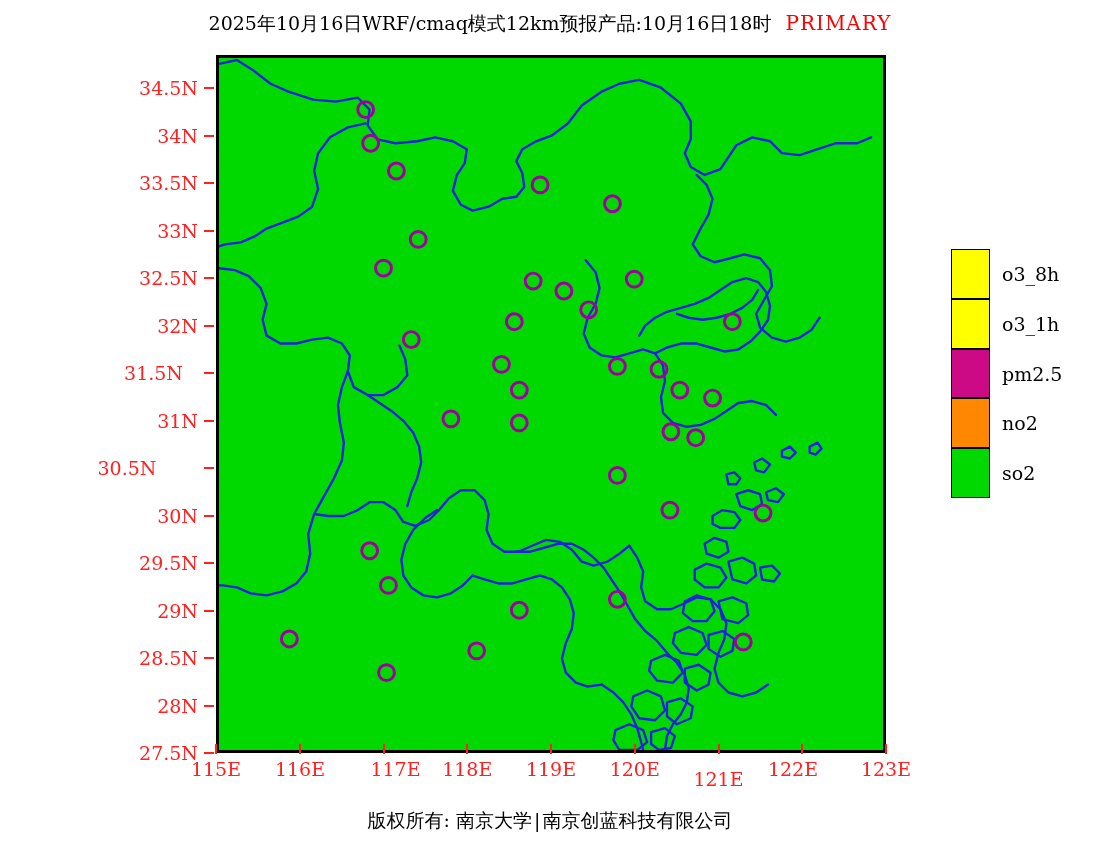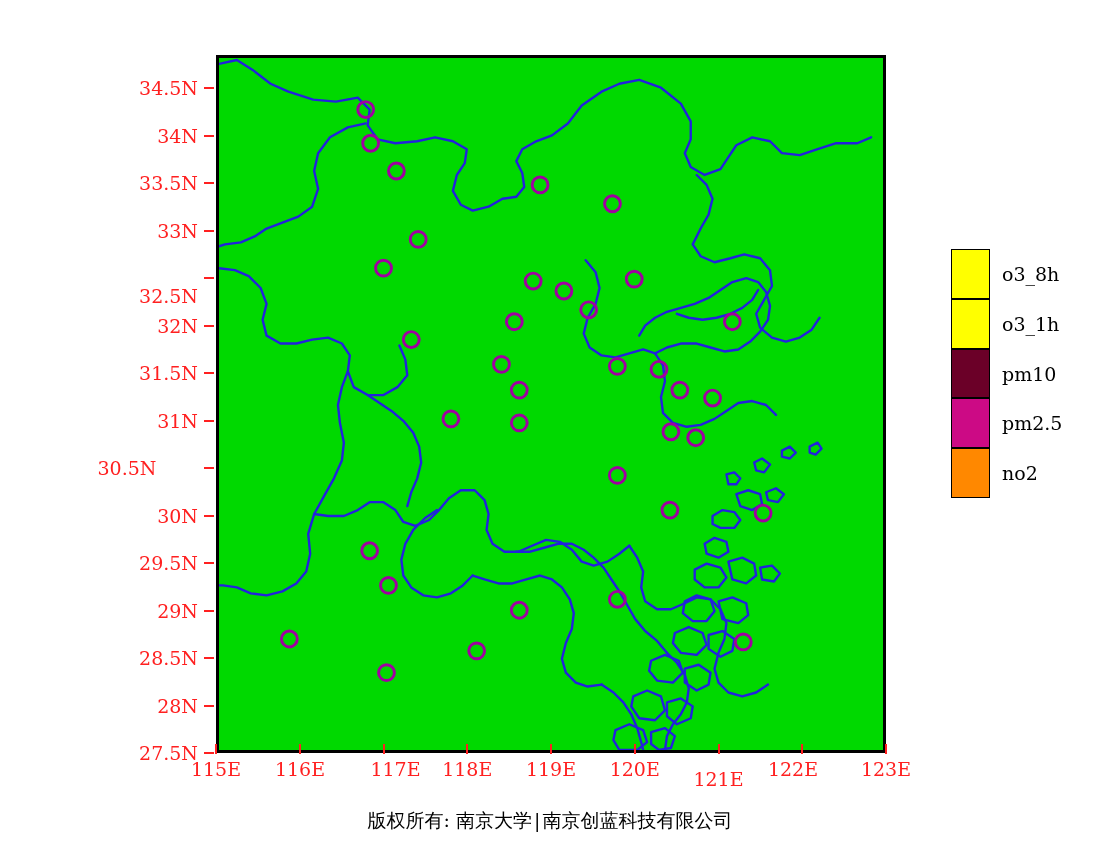--- a/index.html
+++ b/index.html
@@ -107,20 +107,23 @@
     font-family:"DejaVu Serif", serif;
     white-space:nowrap;
   }
   .footer-sep{padding:0 2px;}
 </style>
 </head>
 <body>
 
 <div id="root">
 
+  <div class="title-bar">
+    <span class="title-main">2025年10月16日WRF/cmaq模式12km预报产品:10月16日18时</span><span class="title-primary">PRIMARY</span>
+  </div>
 
   <div class="map-frame">
     <svg class="map-svg" viewBox="0 0 670 698" preserveAspectRatio="none">
       <rect x="0" y="0" width="670" height="698" fill="#00d900"></rect>
       <g fill="none" stroke="#2222dd" stroke-width="2.4" stroke-linejoin="round" stroke-linecap="round">
 
         <path d="M0 6 L18 2 L34 12 L52 26 L70 34 L95 42 L118 44 L140 40 L152 52 L150 68 L160 82 L178 86 L200 84 L218 80 L236 84 L250 92 L248 106 L240 118 L236 134 L244 148 L256 154 L272 150 L286 142 L300 140 L308 130 L306 116 L300 104 L306 92 L320 84 L336 78 L352 66 L366 48 L386 34 L404 26 L424 22 L446 30 L466 46 L476 64 L476 82 L470 96 L476 110 L490 118 L506 112 L514 100 L522 88 L538 80 L556 84 L568 96 L586 98 L604 92 L622 86 L644 86 L658 80"></path>
 
         <path d="M482 118 L492 128 L498 142 L494 158 L486 172 L478 188 L486 200 L500 206 L516 202 L530 198 L546 202 L556 214 L558 230 L550 244 L542 258 L546 272 L558 282 L572 286 L586 282 L598 274 L606 262"></path>
 
@@ -213,25 +216,25 @@
 
   <div class="axis-layer" id="axis-layer">
       <div class="ytick-label" style="left: 80px; width: 118px; top: 88.2381px;">34.5N</div>
       <div class="ytick-mark" style="left: 204px; top: 88.2381px;"></div>
       <div class="ytick-label" style="left: 80px; width: 118px; top: 135.721px;">34N</div>
       <div class="ytick-mark" style="left: 204px; top: 135.721px;"></div>
       <div class="ytick-label" style="left: 80px; width: 118px; top: 183.204px;">33.5N</div>
       <div class="ytick-mark" style="left: 204px; top: 183.204px;"></div>
       <div class="ytick-label" style="left: 80px; width: 118px; top: 230.687px;">33N</div>
       <div class="ytick-mark" style="left: 204px; top: 230.687px;"></div>
-      <div class="ytick-label" style="left: 80px; width: 118px; top: 296px;">32.5N</div>
+      <div class="ytick-label" style="left: 80px; width: 118px; top: 278px;">32.5N</div>
       <div class="ytick-mark" style="left: 204px; top: 278.17px;"></div>
       <div class="ytick-label" style="left: 80px; width: 118px; top: 325.653px;">32N</div>
       <div class="ytick-mark" style="left: 204px; top: 325.653px;"></div>
-      <div class="ytick-label" style="left: 80px; width: 118px; top: 373.136px;">31.5N</div>
+      <div class="ytick-label" style="left: 65px; width: 118px; top: 373.136px;">31.5N</div>
       <div class="ytick-mark" style="left: 204px; top: 373.136px;"></div>
       <div class="ytick-label" style="left: 80px; width: 118px; top: 420.619px;">31N</div>
       <div class="ytick-mark" style="left: 204px; top: 420.619px;"></div>
       <div class="ytick-label" style="left: 68px; width: 118px; top: 468.102px; text-align: center;">30.5N</div>
       <div class="ytick-mark" style="left: 204px; top: 468.102px;"></div>
       <div class="ytick-label" style="left: 80px; width: 118px; top: 515.585px;">30N</div>
       <div class="ytick-mark" style="left: 204px; top: 515.585px;"></div>
       <div class="ytick-label" style="left: 80px; width: 118px; top: 563.068px;">29.5N</div>
       <div class="ytick-mark" style="left: 204px; top: 563.068px;"></div>
       <div class="ytick-label" style="left: 80px; width: 118px; top: 610.551px;">29N</div>
@@ -265,30 +268,30 @@
   <div class="legend" id="legend">
       <div class="legend-row">
         <div class="legend-swatch" style="background: rgb(255, 255, 0);"></div>
         <div class="legend-label">o3_8h</div>
       </div>
       <div class="legend-row">
         <div class="legend-swatch" style="background: rgb(255, 255, 0);"></div>
         <div class="legend-label">o3_1h</div>
       </div>
       <div class="legend-row">
-        <div class="legend-swatch" style="background: rgb(107, 0, 40);"></div>
-        <div class="legend-label">pm10</div>
-      </div>
-      <div class="legend-row">
         <div class="legend-swatch" style="background: rgb(204, 10, 133);"></div>
         <div class="legend-label">pm2.5</div>
       </div>
       <div class="legend-row">
         <div class="legend-swatch" style="background: rgb(255, 136, 0);"></div>
         <div class="legend-label">no2</div>
+      </div>
+      <div class="legend-row">
+        <div class="legend-swatch" style="background: rgb(0, 217, 0);"></div>
+        <div class="legend-label">so2</div>
       </div>
     </div>
 
   <div class="footer">
     <span>版权所有: 南京大学</span><span class="footer-sep">|</span><span>南京创蓝科技有限公司</span>
   </div>
 
 </div>
 
 </body></html>

